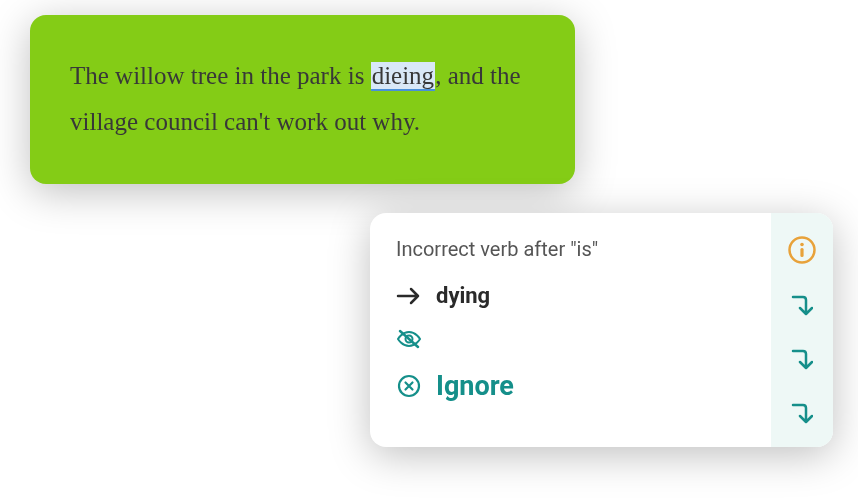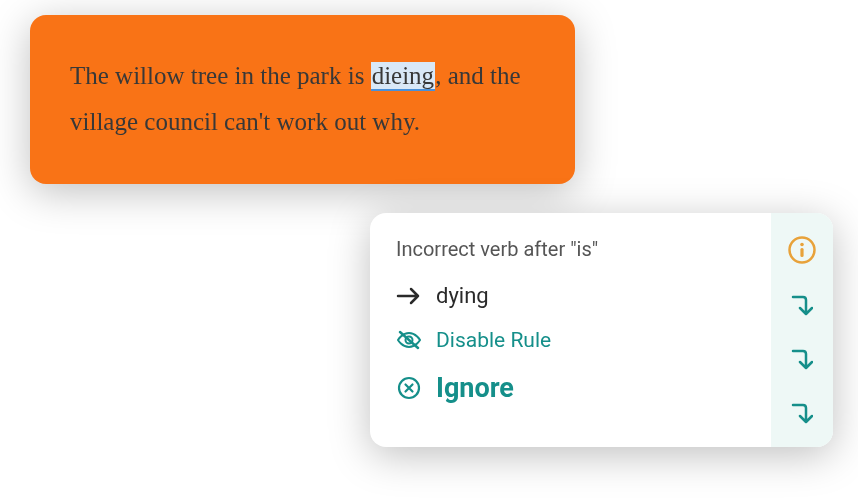--- a/index.html
+++ b/index.html
@@ -12,21 +12,21 @@
       width: 858px;
       height: 504px;
       position: relative;
       background: transparent;
     }
     .text-card {
       position: absolute;
       top: 15px;
       left: 30px;
       width: 545px;
-      background: #f97316;
+      background: #84cc16;
       border-radius: 16px;
       padding: 38px 40px;
       box-shadow: 0 8px 40px rgba(0,0,0,0.25);
     }
     .text-content {
       font-family: Georgia, "Times New Roman", serif;
       font-size: 25px;
       line-height: 1.85;
       color: #383838;
     }
@@ -66,21 +66,21 @@
     }
     .arrow-icon {
       width: 26px;
       height: 20px;
       display: flex;
       align-items: center;
       justify-content: center;
     }
     .correction-text {
       font-size: 22px;
-      font-weight: 400;
+      font-weight: 700;
       color: #2a2a2a;
     }
     .eye-icon {
       width: 26px;
       height: 22px;
       display: flex;
       align-items: center;
       justify-content: center;
     }
     .disable-text {
@@ -140,21 +140,20 @@
     </div>
 
     <div class="suggestion-row">
       <span class="eye-icon">
         <svg width="26" height="22" viewBox="0 0 26 22" fill="none">
           <path d="M2 11 C2 11 6 4 13 4 C20 4 24 11 24 11 C24 11 20 18 13 18 C6 18 2 11 2 11 Z" stroke="#158f8a" stroke-width="2" fill="none"></path>
           <circle cx="13" cy="11" r="3.5" stroke="#158f8a" stroke-width="2" fill="none"></circle>
           <line x1="4" y1="3" x2="22" y2="19" stroke="#158f8a" stroke-width="2.5" stroke-linecap="round"></line>
         </svg>
       </span>
-      <span class="disable-text">Disable Rule</span>
     </div>
 
     <div class="suggestion-row">
       <span class="x-icon">
         <svg width="24" height="24" viewBox="0 0 24 24" fill="none">
           <circle cx="12" cy="12" r="10" stroke="#158f8a" stroke-width="2.2" fill="none"></circle>
           <path d="M8.5 8.5 L15.5 15.5 M15.5 8.5 L8.5 15.5" stroke="#158f8a" stroke-width="2.2" stroke-linecap="round"></path>
         </svg>
       </span>
       <span class="ignore-text">Ignore</span>

